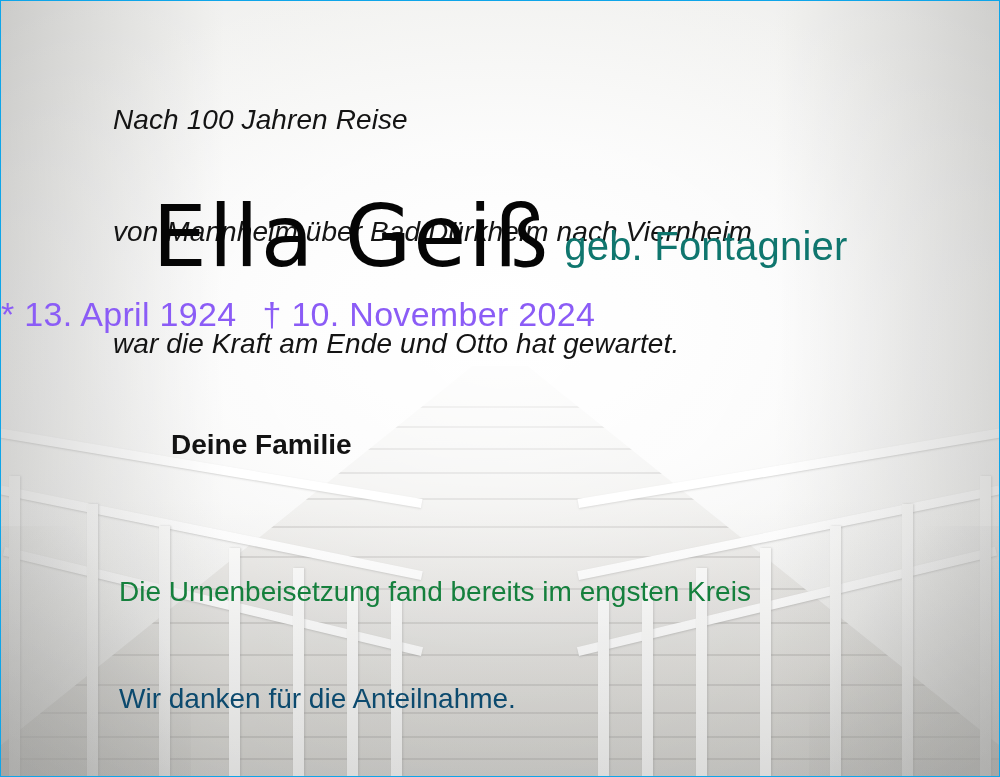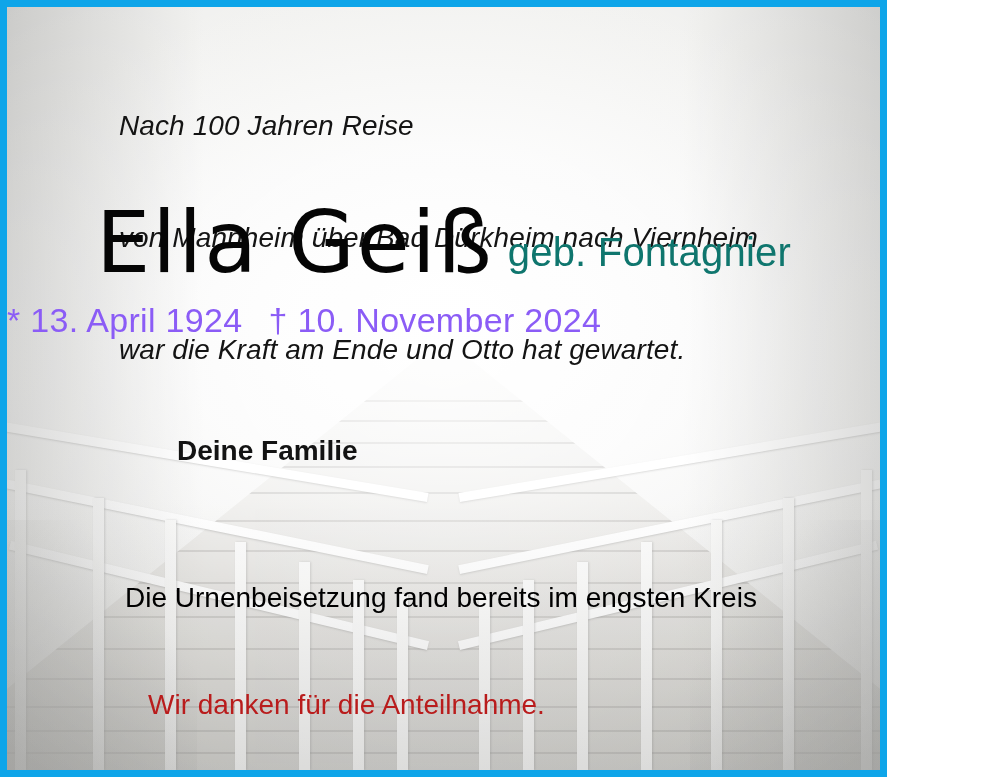--- a/index.html
+++ b/index.html
@@ -5,25 +5,25 @@
   html, body {
     margin: 0;
     padding: 0;
     background: #ffffff;
   }
   body {
     font-family: "Liberation Sans", sans-serif;
   }
   .obituary {
     position: relative;
-    width: 887px;
+    width: 1000px;
     height: 777px;
     overflow: hidden;
     background: #f4f4f2;
-    border: 7px solid #0ea5e9;
+    border: 1px solid #0ea5e9;
     box-sizing: border-box;
   }
   
   .photo {
     position: absolute;
     inset: 0;
     overflow: hidden;
     z-index: 0;
   }
   .sky {
@@ -173,29 +173,28 @@
     margin-top: 4px;
     text-align: right;
   }
 
   .notice {
     position: absolute;
     left: 118px;
     top: 572px;
     font-size: 28px;
     line-height: 1.35;
-    color: #000000;
+    color: #15803d;
   }
   .thanks {
     position: absolute;
     left: 118px;
     top: 682px;
     font-size: 28px;
-    color: #b91c1c;
-    margin-left: 23px;
+    color: #0c4a6e;
   }
 </style>
 </head>
 <body>
 
 <div class="obituary">
 
   <div class="photo">
     <div class="sky"></div>
 

